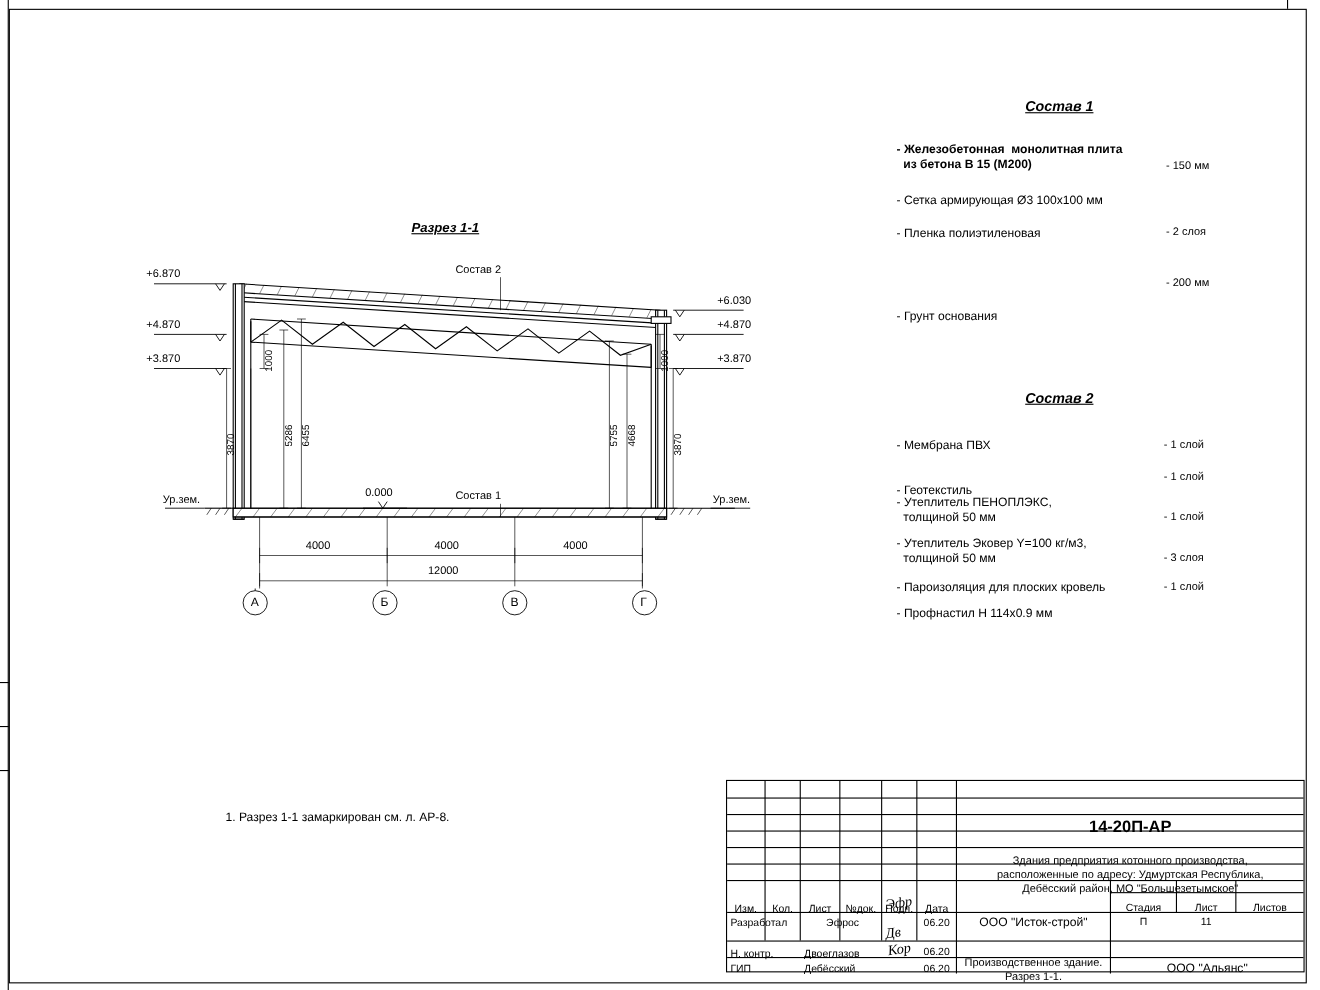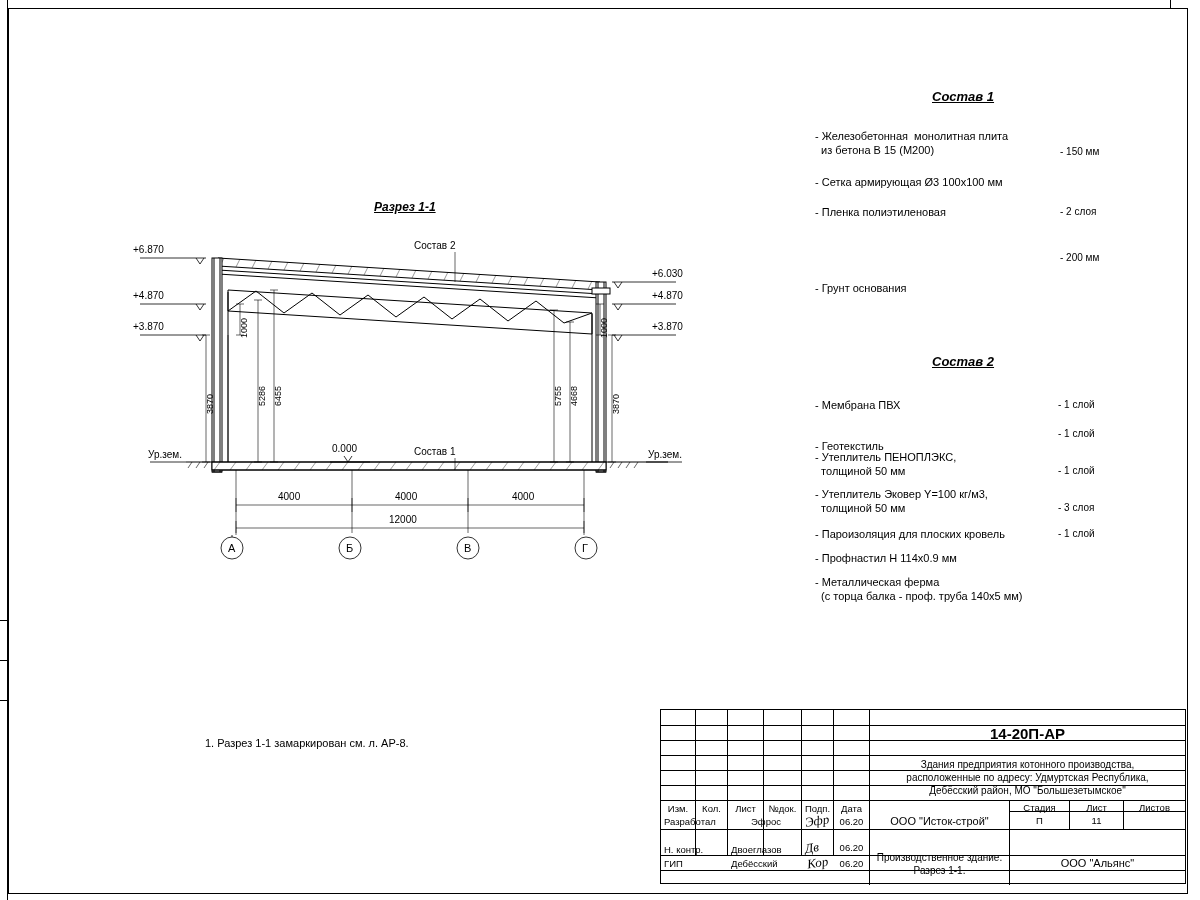--- a/index.html
+++ b/index.html
@@ -103,20 +103,21 @@
   .tb-line {
     position: absolute;
     background: #000;
   }
   .tb-cell {
     position: absolute;
     font-size: 9.5px;
     line-height: 11px;
     text-align: center;
     white-space: nowrap;
+    margin-top: 18px;
   }
   .tb-cell-l {
     text-align: left;
   }
   .sig {
     position: absolute;
     font-family: "Liberation Serif", serif;
     font-style: italic;
     font-size: 13px;
     color: #000;
@@ -376,21 +377,21 @@
   <div class="t t10" style="left:395px; top:491px;">4000</div>
   <div class="t t10" style="left:512px; top:491px;">4000</div>
   <div class="t t10" style="left:389px; top:514px;">12000</div>
 
   <div class="t t11" style="left:228px; top:542px;">А</div>
   <div class="t t11" style="left:346px; top:542px;">Б</div>
   <div class="t t11" style="left:464px; top:542px;">В</div>
   <div class="t t11" style="left:582px; top:542px;">Г</div>
 
   <div class="spec-title" style="left:932px; top:89px;">Состав 1</div>
-  <div class="spec-item" style="left:815px; top:129px;">- Железобетонная  монолитная плита
+  <div class="spec-item" style="left:815px; top:129px;font-weight:bold;">- Железобетонная  монолитная плита
   из бетона В 15 (М200)</div>
   <div class="spec-val" style="left:1060px; top:145px;">- 150 мм</div>
   <div class="spec-item" style="left:815px; top:175px;">- Сетка армирующая Ø3 100х100 мм</div>
   <div class="spec-val" style="left:1060px; top:175px;"></div>
   <div class="spec-item" style="left:815px; top:205px;">- Пленка полиэтиленовая</div>
   <div class="spec-val" style="left:1060px; top:205px;">-  2 слоя</div>
   <div class="spec-val" style="left:1060px; top:251px;">- 200 мм</div>
   <div class="spec-item" style="left:815px; top:281px;">- Грунт основания</div>
   <div class="spec-val" style="left:1060px; top:281px;"></div>
 
@@ -402,22 +403,20 @@
   <div class="spec-item" style="left:815px; top:450px;">- Утеплитель ПЕНОПЛЭКС,
   толщиной 50 мм</div>
   <div class="spec-val" style="left:1058px; top:464px;">- 1 слой</div>
   <div class="spec-item" style="left:815px; top:487px;">- Утеплитель Эковер Y=100 кг/м3,
   толщиной 50 мм</div>
   <div class="spec-val" style="left:1058px; top:501px;">- 3 слоя</div>
   <div class="spec-item" style="left:815px; top:527px;">- Пароизоляция для плоских кровель</div>
   <div class="spec-val" style="left:1058px; top:527px;">- 1 слой</div>
   <div class="spec-item" style="left:815px; top:551px;">- Профнастил Н 114х0.9 мм</div>
   <div class="spec-val" style="left:1058px; top:551px;"></div>
-  <div class="spec-item" style="left:815px; top:575px;">- Металлическая ферма
-  (с торца балка - проф. труба 140х5 мм)</div>
   <div class="spec-val" style="left:1058px; top:575px;"></div>
 
   <div class="note" style="left:205px; top:737px;">1. Разрез 1-1 замаркирован см. л. АР-8.</div>
 
   <div class="tb">
 
     <div class="tb-line" style="left:0; top:15px; width:524px; height:1px;"></div>
     <div class="tb-line" style="left:0; top:30px; width:524px; height:1px;"></div>
     <div class="tb-line" style="left:0; top:45px; width:524px; height:1px;"></div>
     <div class="tb-line" style="left:0; top:60px; width:524px; height:1px;"></div>

